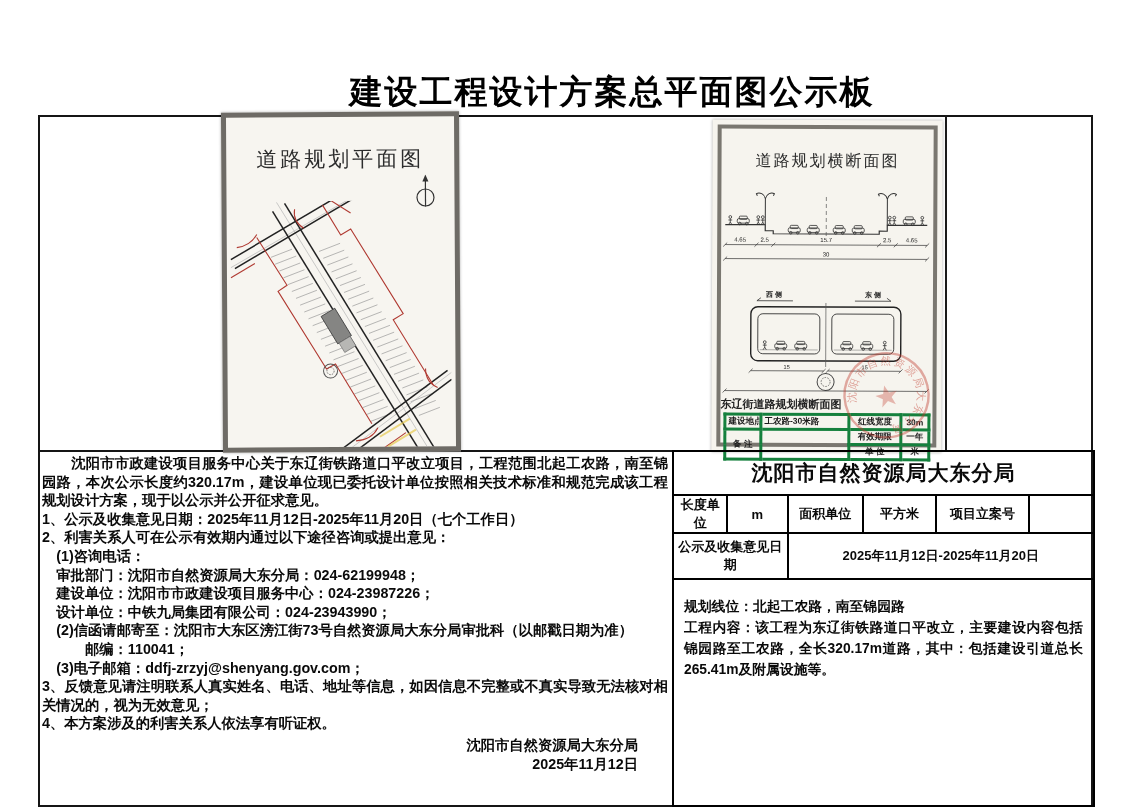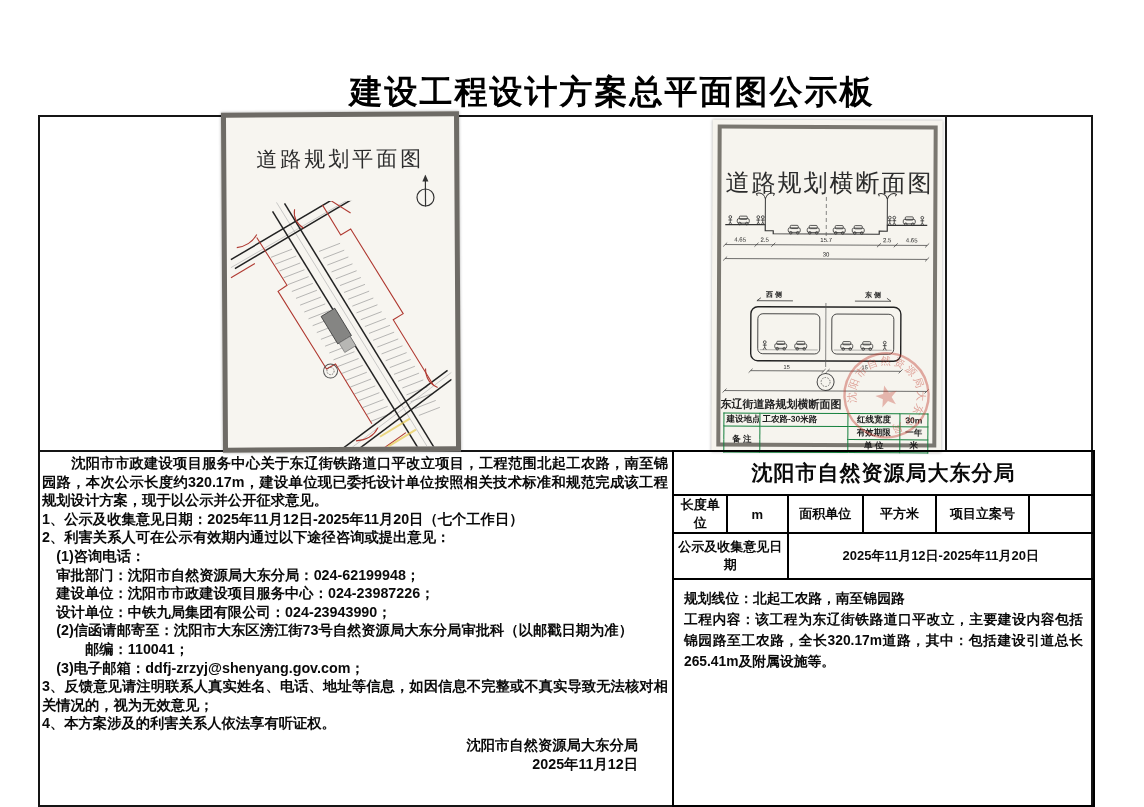--- a/index.html
+++ b/index.html
@@ -20,29 +20,29 @@
   .plan-title{position:absolute;left:0;top:28px;width:100%;text-align:center;
     font-family:"Liberation Serif",serif;font-size:21px;letter-spacing:3px;color:#2c2c2c;}
   .north{position:absolute;right:16px;top:58px;}
   .plan-svg{position:absolute;left:2px;top:84px;}
 
   
   .sec-scan{position:absolute;left:712px;top:120px;width:230px;height:332px;
     background:#f6f4ee;box-sizing:border-box;padding:5px;
     transform:rotate(0.25deg);box-shadow:0 0 3px rgba(0,0,0,.35);}
   .sec-frame{position:relative;width:100%;height:100%;border:4px solid #7a7770;box-sizing:border-box;}
-  .sec-title{position:absolute;left:0;top:22px;width:100%;text-align:right;
-    font-family:"Liberation Serif",serif;font-size:24px;letter-spacing:2px;color:#2c2c2c;margin-top:16px;}
+  .sec-title{position:absolute;left:0;top:22px;width:100%;text-align:center;
+    font-family:"Liberation Serif",serif;font-size:16px;letter-spacing:2px;color:#2c2c2c;}
   .sec-svg1{position:absolute;left:0;top:56px;}
   .sec-svg2{position:absolute;left:0;top:158px;}
   .sec-caption{position:absolute;left:0;top:268px;width:100%;text-align:left;
     font-size:11px;font-weight:bold;color:#222;}
   .sec-table{position:absolute;left:3px;top:284px;width:204px;border-collapse:collapse;
     table-layout:fixed;font-size:8.5px;font-weight:bold;color:#1a1a1a;}
-  .sec-table td{border:1px solid #15803d;height:12px;padding:0 2px;white-space:nowrap;overflow:hidden;}
+  .sec-table td{border:3px solid #15803d;height:12px;padding:0 2px;white-space:nowrap;overflow:hidden;}
   .sec-table td.c{text-align:center;}
   .seal{position:absolute;left:118px;top:218px;width:96px;height:96px;
     transform:rotate(-14deg);opacity:.75;pointer-events:none;}
 
   
   .notice{position:absolute;left:42px;top:454px;width:626px;}
   .notice-heading{text-align:center;font-size:23px;font-weight:bold;letter-spacing:14px;
     margin:4px 0 6px 0;color:#000;}
   .notice-line{font-size:14.3px;font-weight:bold;line-height:18.6px;text-align:justify;
     color:#0a0a0a;}
@@ -50,21 +50,21 @@
     font-size:14.3px;font-weight:bold;line-height:19px;color:#0a0a0a;}
 
   
   .bureau{position:absolute;left:672px;top:450px;width:423px;height:357px;
     border-collapse:collapse;table-layout:fixed;}
   .bureau td{border:2px solid #000;font-weight:bold;color:#0a0a0a;
     text-align:center;vertical-align:middle;padding:0 2px;}
   .bureau .hd{font-size:21px;letter-spacing:1px;}
   .bureau .r1{font-size:13px;}
   .bureau .r2{font-size:13px;}
-  .bureau .detail{vertical-align:top;text-align:left;padding:8px 10px;
+  .bureau .detail{vertical-align:top;text-align:left;padding:16px 10px;
     font-size:13.8px;line-height:21px;}
   .bureau .detail div{text-align:justify;}
 
   svg text{font-family:"Liberation Sans",sans-serif;}
 </style>
 </head>
 <body>
 
 <div id="board">
 

